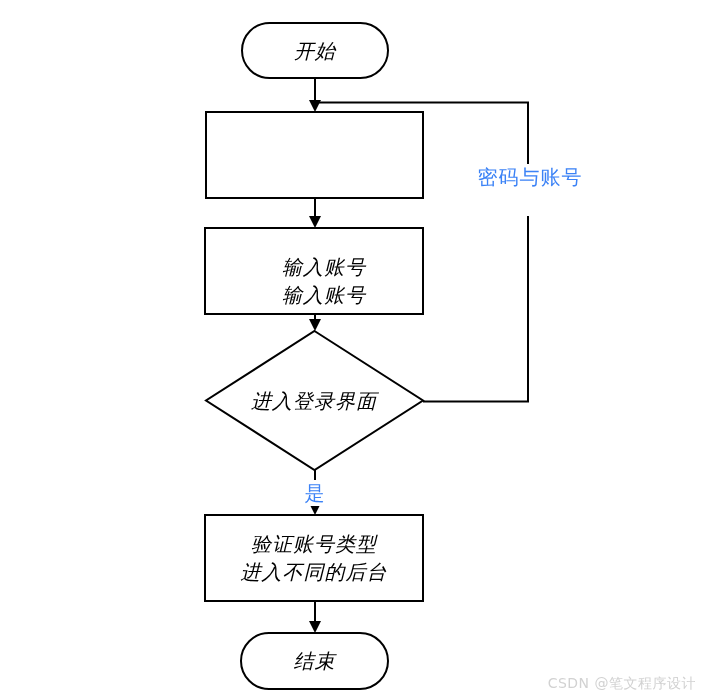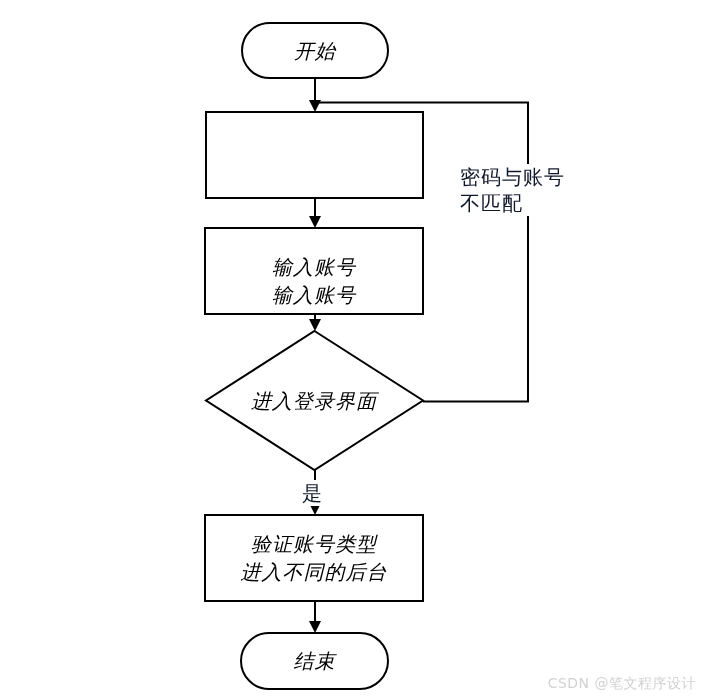--- a/index.html
+++ b/index.html
@@ -30,23 +30,24 @@
     color: #000000;
     font-size: 20px;
     line-height: 28px;
     letter-spacing: 1px;
   }
   .node-label span { display: block; font-style: italic; }
   .diamond-label { line-height: 26px; }
   .edge-label {
     position: absolute;
     background: #ffffff;
-    color: #0f172a;
+    color: #3b82f6;
     font-size: 20px;
     line-height: 26px;
+    text-align: center;
     letter-spacing: 1px;
   }
   .edge-label span { display: block; }
   .watermark {
     position: absolute;
     right: 5px;
     bottom: 6px;
     font-family: "DejaVu Sans", "Liberation Sans", sans-serif;
     font-size: 14px;
     color: #d2d2d2;
@@ -90,21 +91,21 @@
       <rect x="205" y="515" width="218" height="86"></rect>
       <rect x="241" y="633" width="147" height="56" rx="28" ry="28"></rect>
     </g>
   </svg>
 
   <div class="node-label" style="left:242px; top:23px; width:146px; height:55px;">
     <span>开始</span>
   </div>
 
 
-  <div class="node-label" style="left:205px; top:228px; width:218px; height:105px;">
+  <div class="node-label" style="left:205px; top:228px; width:218px; height:105px;padding-left:10px;">
     <span>输入账号</span>
     <span>输入账号</span>
   </div>
 
   <div class="node-label diamond-label" style="left:205px; top:331px; width:218px; height:139px;">
     <span>进入登录界面</span>
   </div>
 
   <div class="node-label" style="left:205px; top:515px; width:218px; height:86px;">
     <span>验证账号类型</span>
@@ -114,18 +115,17 @@
   <div class="node-label" style="left:241px; top:633px; width:147px; height:56px;">
     <span>结束</span>
   </div>
 
   <div class="edge-label" style="left:302px; top:480px; width:26px; height:26px;">
     <span>是</span>
   </div>
 
   <div class="edge-label" style="left:460px; top:164px; width:140px; height:52px;">
     <span>密码与账号</span>
-    <span>不匹配</span>
   </div>
 
   <div class="watermark">CSDN @笔文程序设计</div>
 
 </div>
 
 </body></html>

